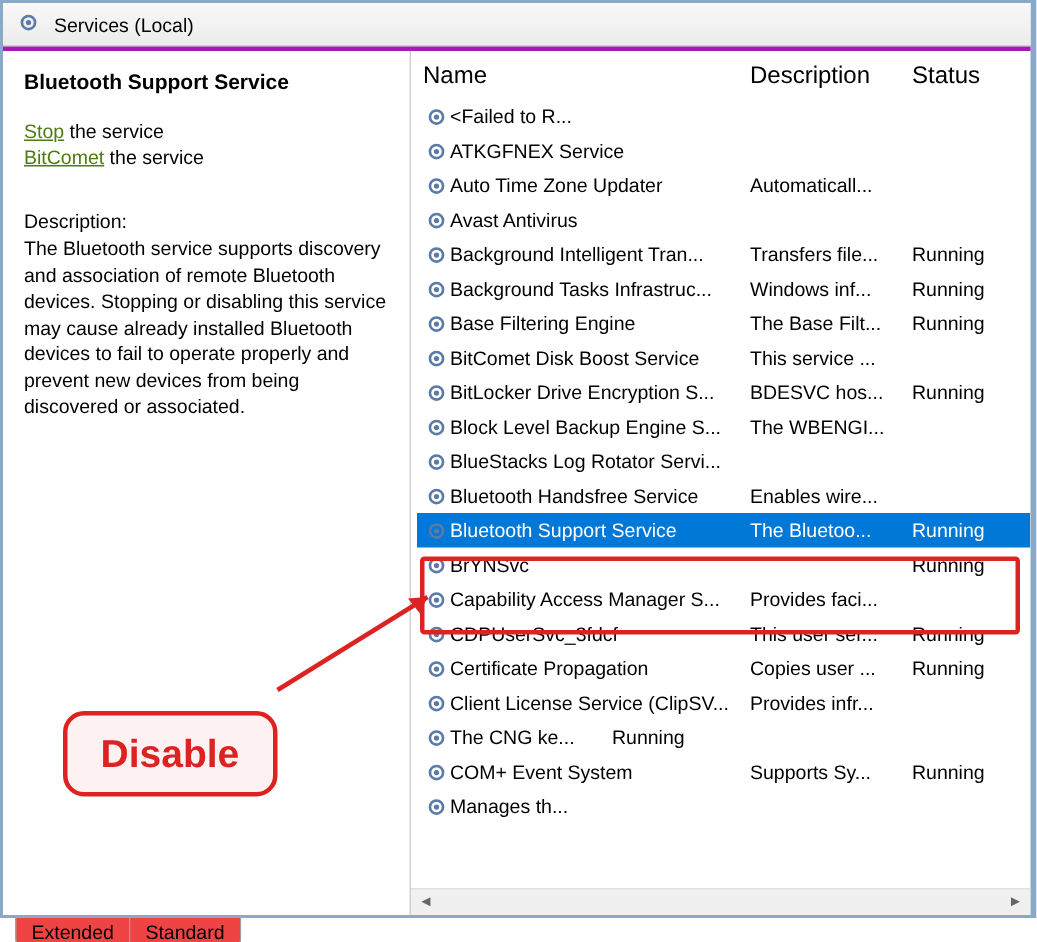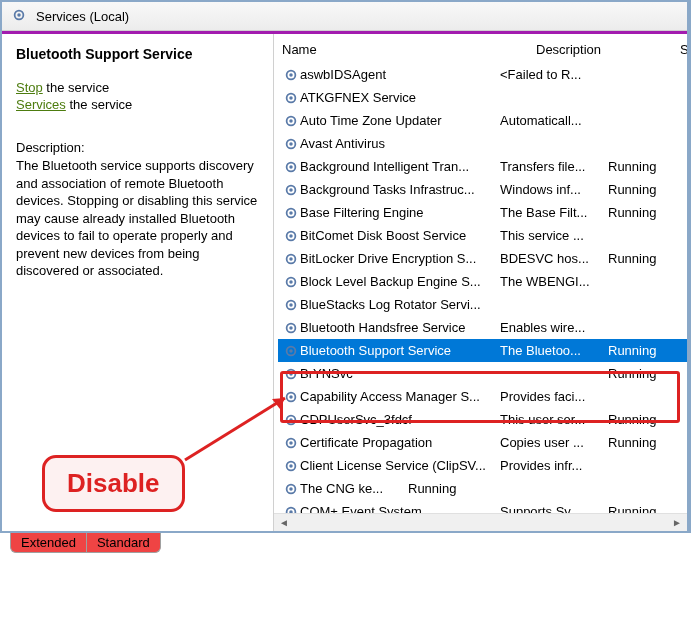--- a/index.html
+++ b/index.html
@@ -9,21 +9,21 @@
       font-size: 13px;
       background: #fff;
       width: 691px;
       height: 628px;
       overflow: hidden;
       position: relative;
     }
     .window {
       border: 2px solid #8aa8c8;
       border-right: 4px solid #8aa8c8;
-      height: 533px;
+      height: 612px;
       display: flex;
       flex-direction: column;
     }
     .titlebar {
       background: linear-gradient(#f8f8f8, #ececec);
       padding: 6px 10px;
       display: flex;
       align-items: center;
       gap: 8px;
       border-bottom: 1px solid #d0d0d0;
@@ -61,22 +61,21 @@
     .list-pane {
       flex: 1;
       display: flex;
       flex-direction: column;
       overflow: hidden;
       position: relative;
     }
     .list-header {
       display: flex;
       padding: 8px 8px 6px;
-      font-size: 13px;
-      gap: 36px;
+      font-size: 16px;
     }
     .col-name { flex: 0 0 218px; }
     .col-desc { flex: 0 0 108px; }
     .col-status { flex: 1; }
     .list-body {
       flex: 1;
       overflow: hidden;
       padding-left: 4px;
       position: relative;
     }
@@ -159,41 +158,40 @@
     <span>Services (Local)</span>
   </div>
 
   <div class="content">
     <div class="details-pane">
       <div class="service-title">Bluetooth Support Service</div>
       <div class="action-line">
         <span class="action-link">Stop</span><span> the service</span>
       </div>
       <div class="action-line">
-        <span class="action-link">Services</span><span> the service</span>
+        <span class="action-link">BitComet</span><span> the service</span>
       </div>
       <div class="desc-label">Description:</div>
       <div class="desc-text">The Bluetooth service supports discovery and association of remote Bluetooth devices.  Stopping or disabling this service may cause already installed Bluetooth devices to fail to operate properly and prevent new devices from being discovered or associated.</div>
     </div>
 
     <div class="list-pane">
       <div class="list-header">
         <div class="col-name">Name</div>
         <div class="col-desc">Description</div>
         <div class="col-status">Status</div>
       </div>
       <div class="list-body" id="list-body">
           <div class="service-row">
             <span class="row-icon">
               <svg class="sg" viewBox="0 0 16 16">
                 <circle cx="8" cy="8" r="5" fill="none" stroke="#5a7aa8" stroke-width="2"></circle>
                 <circle cx="8" cy="8" r="2" fill="#5a7aa8"></circle>
               </svg>
             </span>
-            <span class="row-name">aswbIDSAgent</span>
             <span class="row-desc">&lt;Failed to R...</span>
             <span class="row-status"></span>
           </div>
           <div class="service-row">
             <span class="row-icon">
               <svg class="sg" viewBox="0 0 16 16">
                 <circle cx="8" cy="8" r="5" fill="none" stroke="#5a7aa8" stroke-width="2"></circle>
                 <circle cx="8" cy="8" r="2" fill="#5a7aa8"></circle>
               </svg>
             </span>
@@ -419,15 +417,15 @@
 <div class="tabs-area">
   <div class="tab">Extended</div>
   <div class="tab">Standard</div>
 </div>
 
 <div class="highlight-box" style="left:280px; top:371px; width:400px; height:52px;"></div>
 <svg class="callout-line" style="left:160px; top:395px; width:130px; height:80px;">
   <path d="M 125 3 L 25 65" stroke="#d22" stroke-width="3" fill="none"></path>
   <polygon points="125,3 112,4 120,14" fill="#d22"></polygon>
 </svg>
-<div class="callout" style="left:42px; top:455px;">
+<div class="callout" style="left:42px; top:474px;">
   <span>Disable</span>
 </div>
 
 </body></html>

